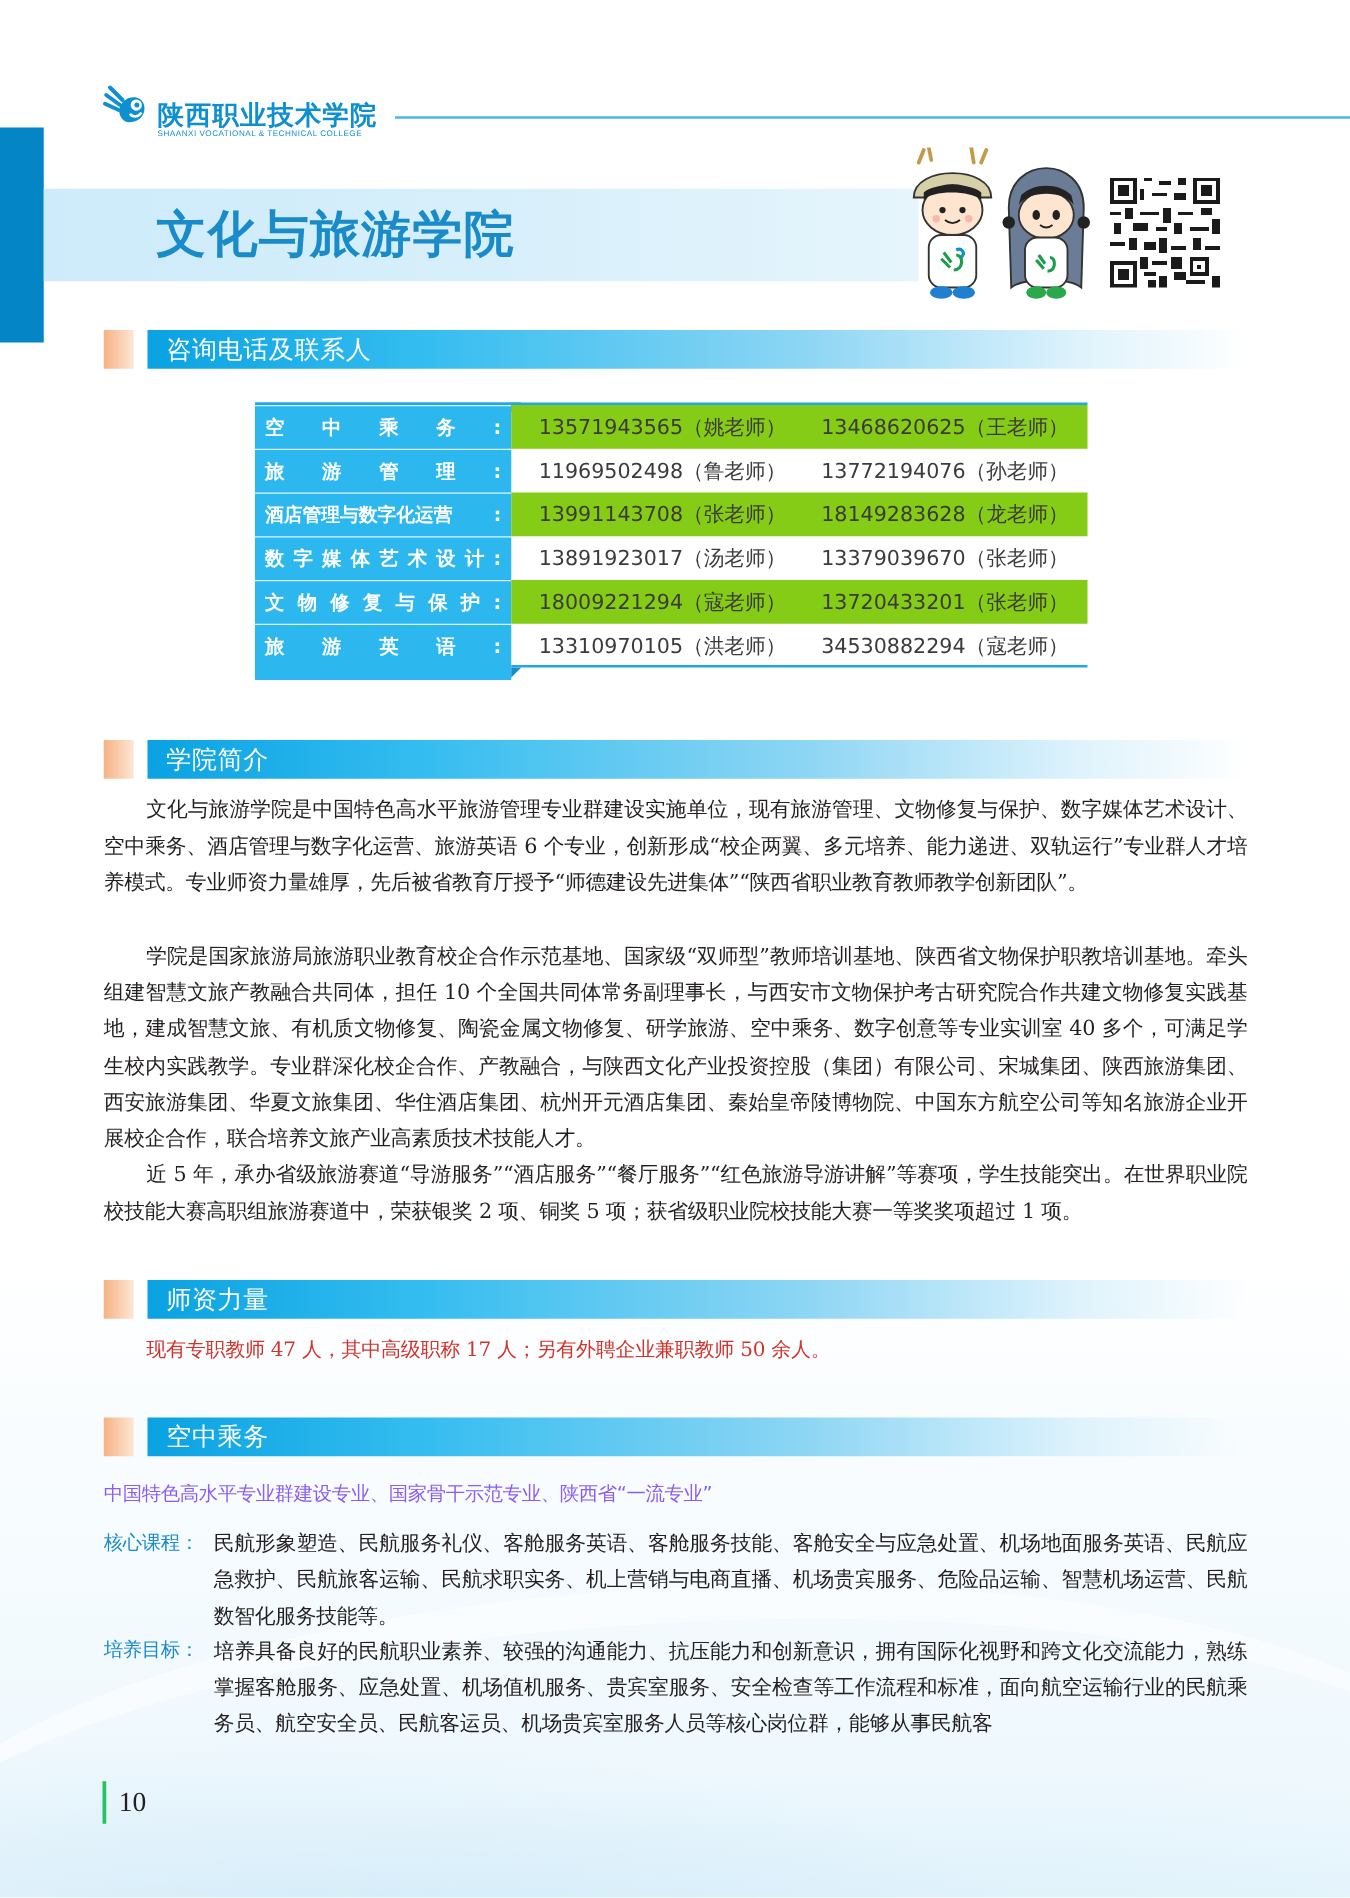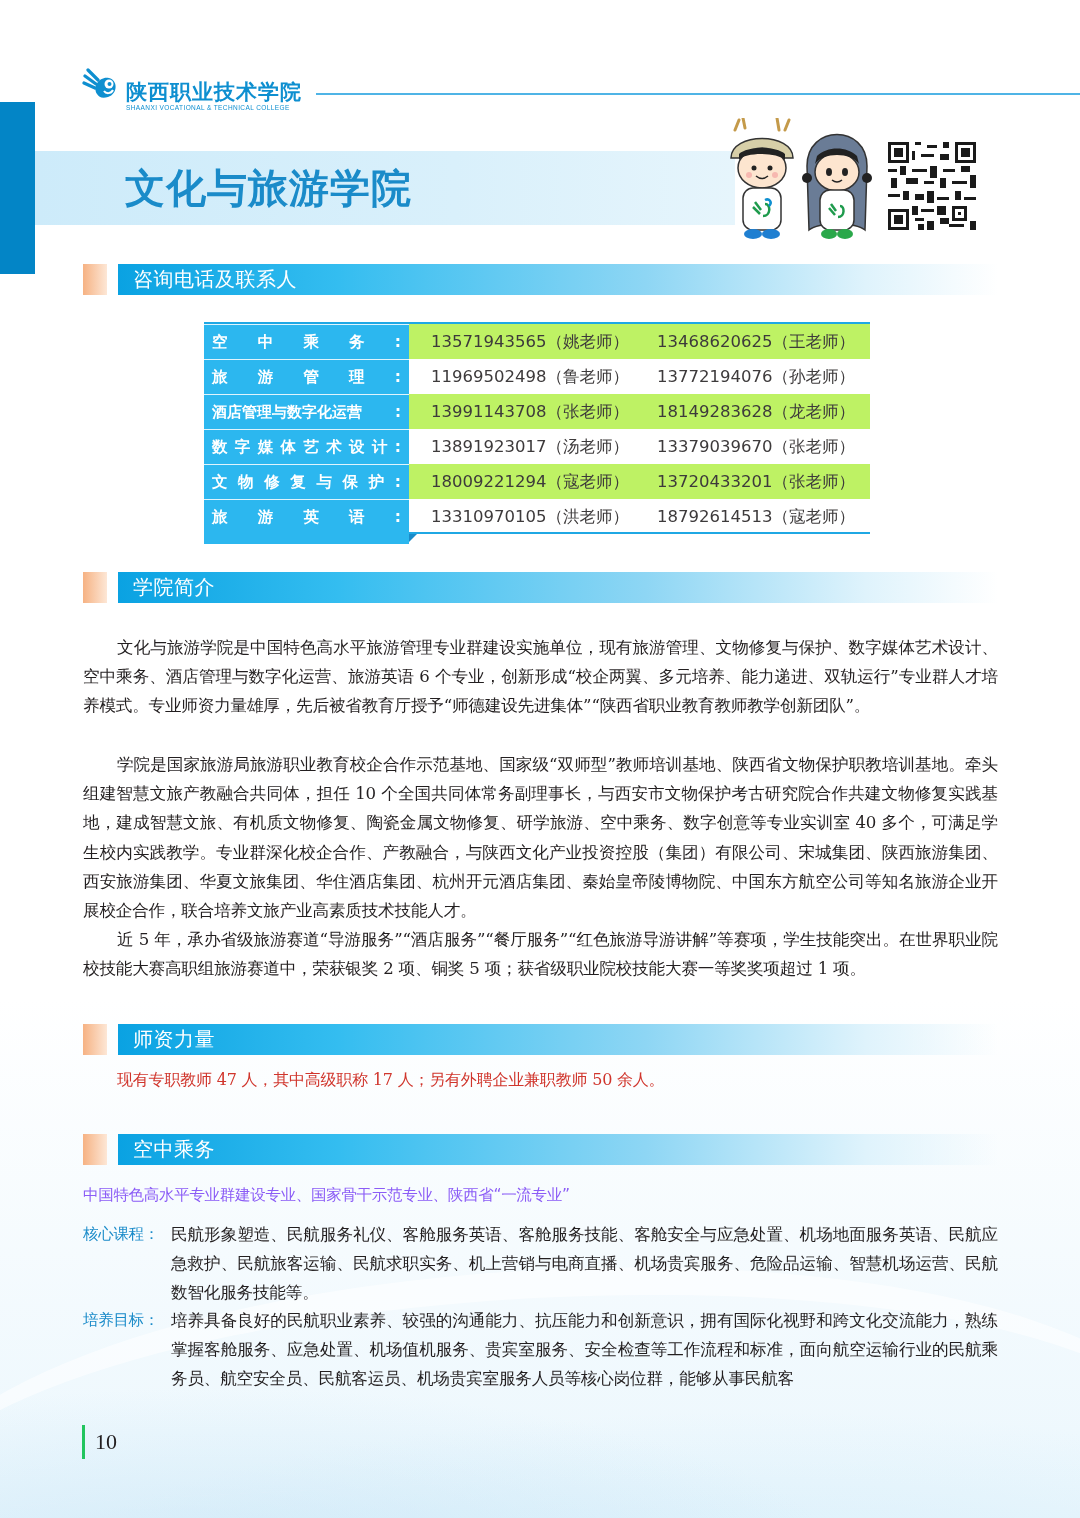--- a/index.html
+++ b/index.html
@@ -76,21 +76,21 @@
   .ct-left { position: absolute; left: 0; top: 0; width: 205px; height: 222px; background: #2cb7ef; }
   .ct-left::after {
     content: ""; position: absolute; right: -8px; top: 0;
     border-left: 8px solid #1a8bc9; border-bottom: 8px solid transparent;
   }
   .ct-bottom-notch {
     position: absolute; left: 205px; top: 212px; width: 0; height: 0;
     border-left: 8px solid #1a8bc9; border-bottom: 8px solid transparent;
   }
   .ct-row { position: absolute; left: 0; width: 666px; height: 35px; display: flex; }
-  .ct-row.shaded .ct-val { background: #bef264; }
+  .ct-row.shaded .ct-val { background: #84cc16; }
   .ct-label {
     width: 205px; height: 35px; line-height: 35px; padding: 0 8px;
     font-family: "DejaVu Sans", "Liberation Sans", sans-serif;
     font-size: 15.5px; font-weight: bold; color: #ffffff;
     display: flex; justify-content: space-between; align-items: center;
     border-top: 1px solid rgba(255,255,255,0.85);
   }
   .ct-label.tight { font-size: 15px; letter-spacing: 0; }
   .ct-label span { display: inline-block; }
   .ct-val {
@@ -334,29 +334,29 @@
     <div class="ct-row" style="top:177px;">
       <div class="ct-label">
         <span>旅</span>
         <span>游</span>
         <span>英</span>
         <span>语</span>
         <span>:</span>
       </div>
       <div class="ct-val">
         <span class="c1">13310970105（洪老师）</span>
-        <span class="c2">18792614513（寇老师）</span>
+        <span class="c2">34530882294（寇老师）</span>
       </div>
     </div>
 
     <div class="ct-bottom-notch"></div>
   </div>
   <div class="ct-bottom-line" style="left:409px; width:461px; top:532px;"></div>
 
-  <div class="section-head" style="top:572px;">
+  <div class="section-head" style="top:592px;">
     <div class="accent"></div>
     <div class="bar"></div>
     <div class="label">学院简介</div>
   </div>
   <p class="para" style="top:633px;">文化与旅游学院是中国特色高水平旅游管理专业群建设实施单位，现有旅游管理、文物修复与保护、数字媒体艺术设计、空中乘务、酒店管理与数字化运营、旅游英语 6 个专业，创新形成“校企两翼、多元培养、能力递进、双轨运行”专业群人才培养模式。专业师资力量雄厚，先后被省教育厅授予“师德建设先进集体”“陕西省职业教育教师教学创新团队”。</p>
   <p class="para" style="top:750px;">学院是国家旅游局旅游职业教育校企合作示范基地、国家级“双师型”教师培训基地、陕西省文物保护职教培训基地。牵头组建智慧文旅产教融合共同体，担任 10 个全国共同体常务副理事长，与西安市文物保护考古研究院合作共建文物修复实践基地，建成智慧文旅、有机质文物修复、陶瓷金属文物修复、研学旅游、空中乘务、数字创意等专业实训室 40 多个，可满足学生校内实践教学。专业群深化校企合作、产教融合，与陕西文化产业投资控股（集团）有限公司、宋城集团、陕西旅游集团、西安旅游集团、华夏文旅集团、华住酒店集团、杭州开元酒店集团、秦始皇帝陵博物院、中国东方航空公司等知名旅游企业开展校企合作，联合培养文旅产业高素质技术技能人才。</p>
   <p class="para" style="top:925px;">近 5 年，承办省级旅游赛道“导游服务”“酒店服务”“餐厅服务”“红色旅游导游讲解”等赛项，学生技能突出。在世界职业院校技能大赛高职组旅游赛道中，荣获银奖 2 项、铜奖 5 项；获省级职业院校技能大赛一等奖奖项超过 1 项。</p>
 
   <div class="section-head" style="top:1024px;">
     <div class="accent"></div>

